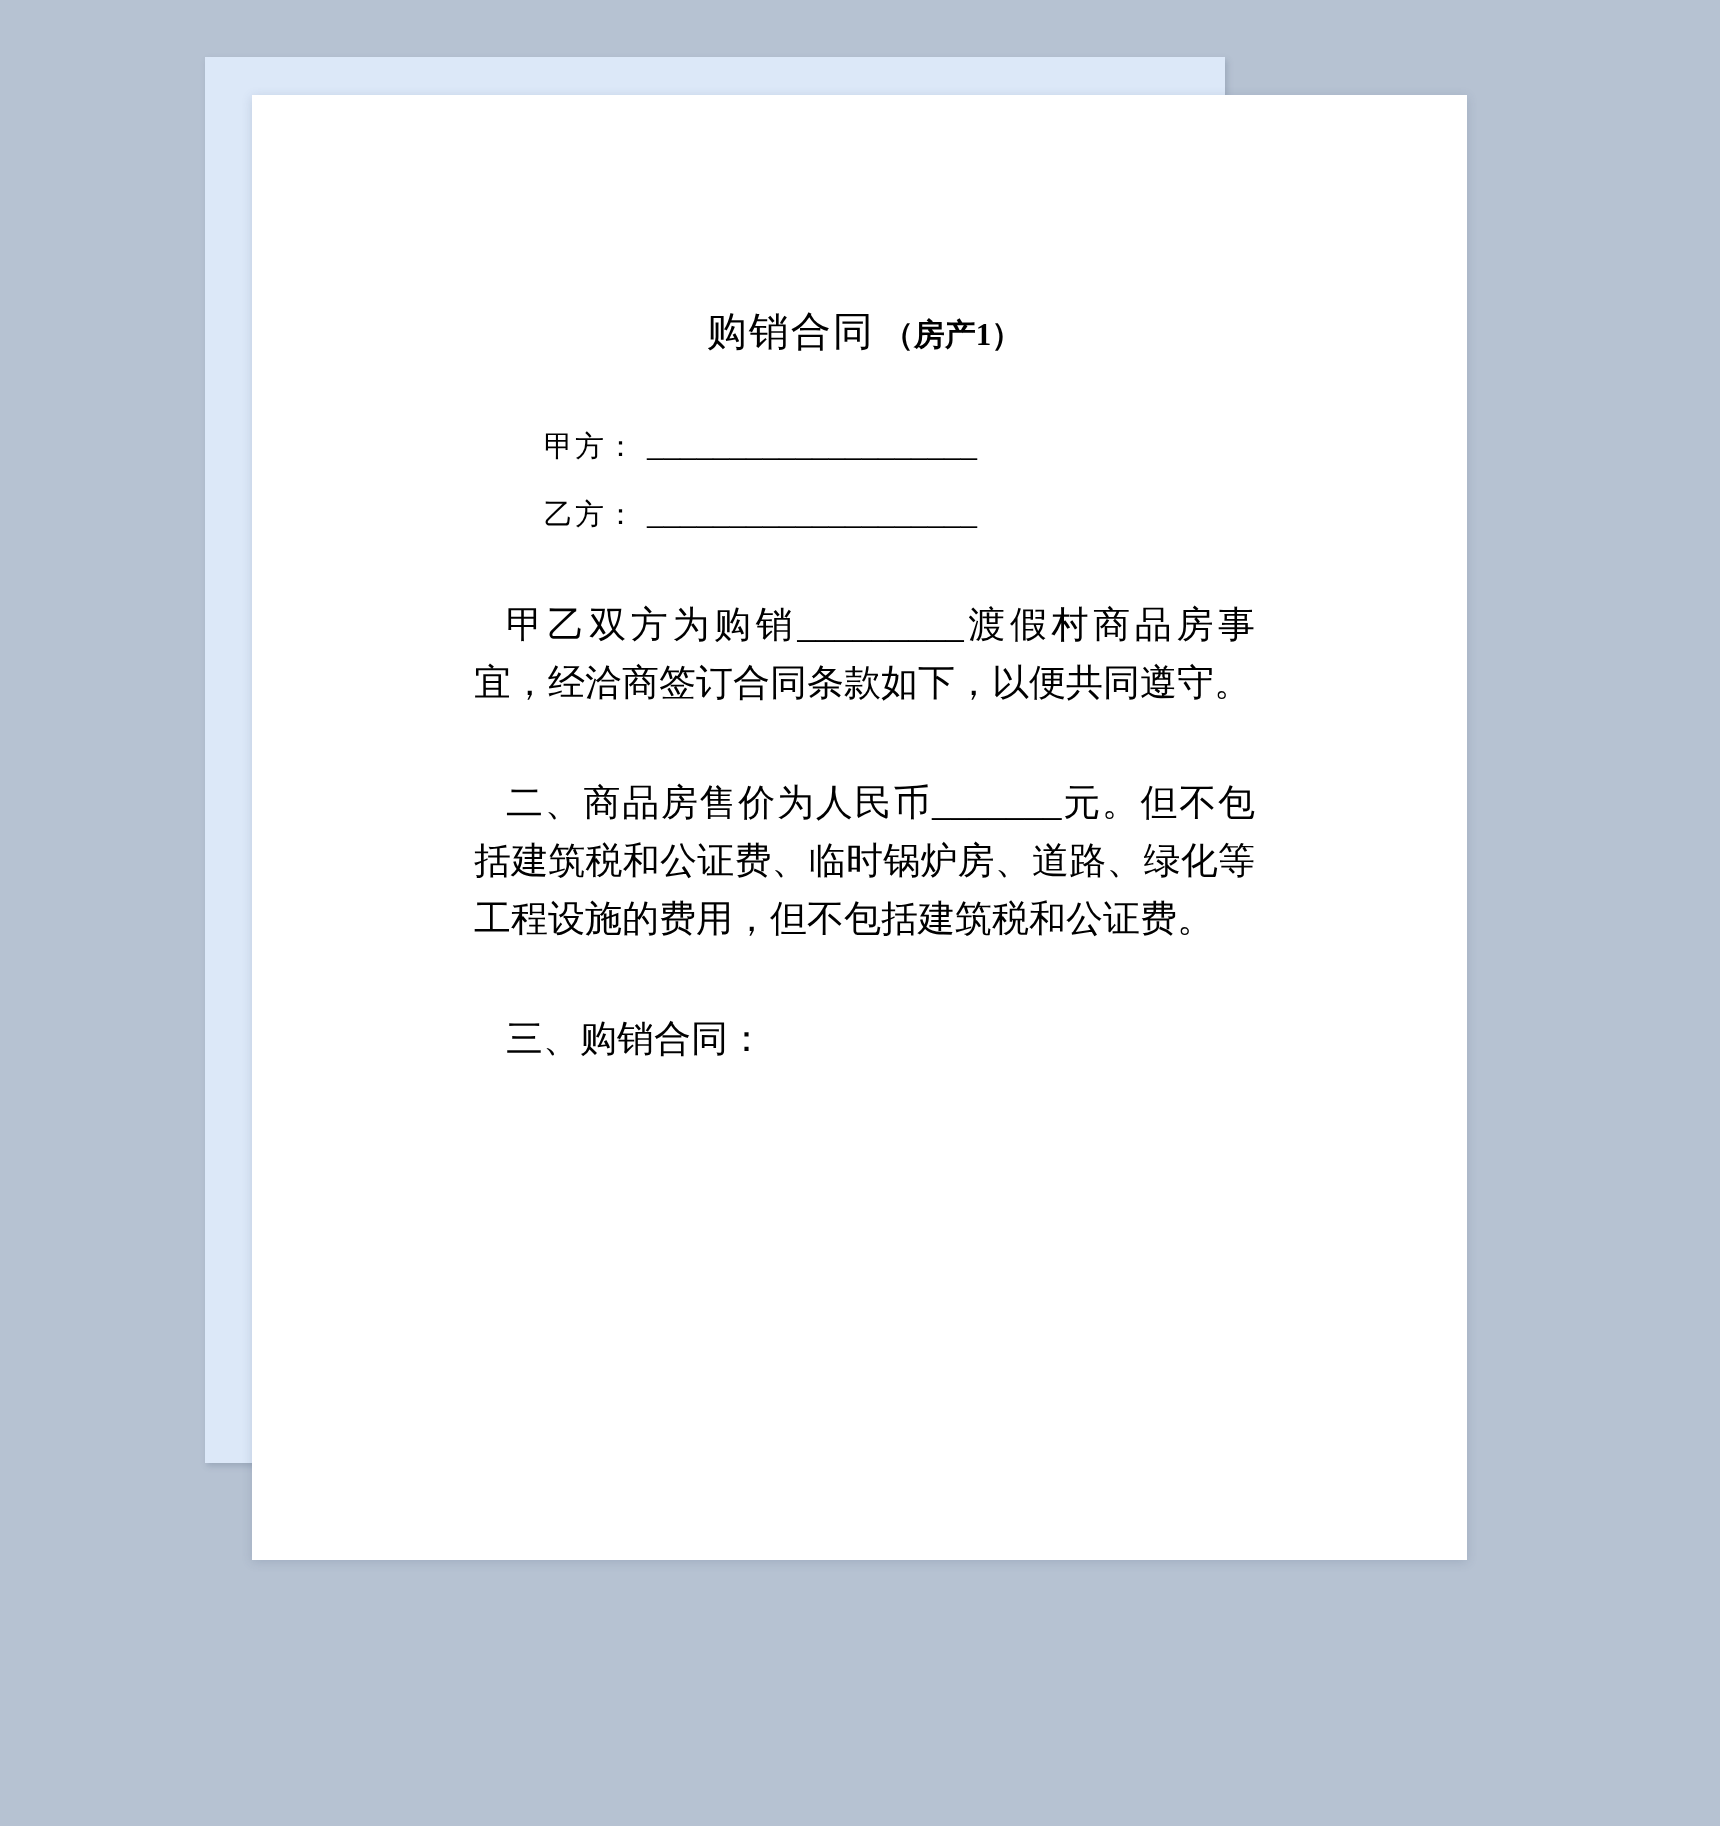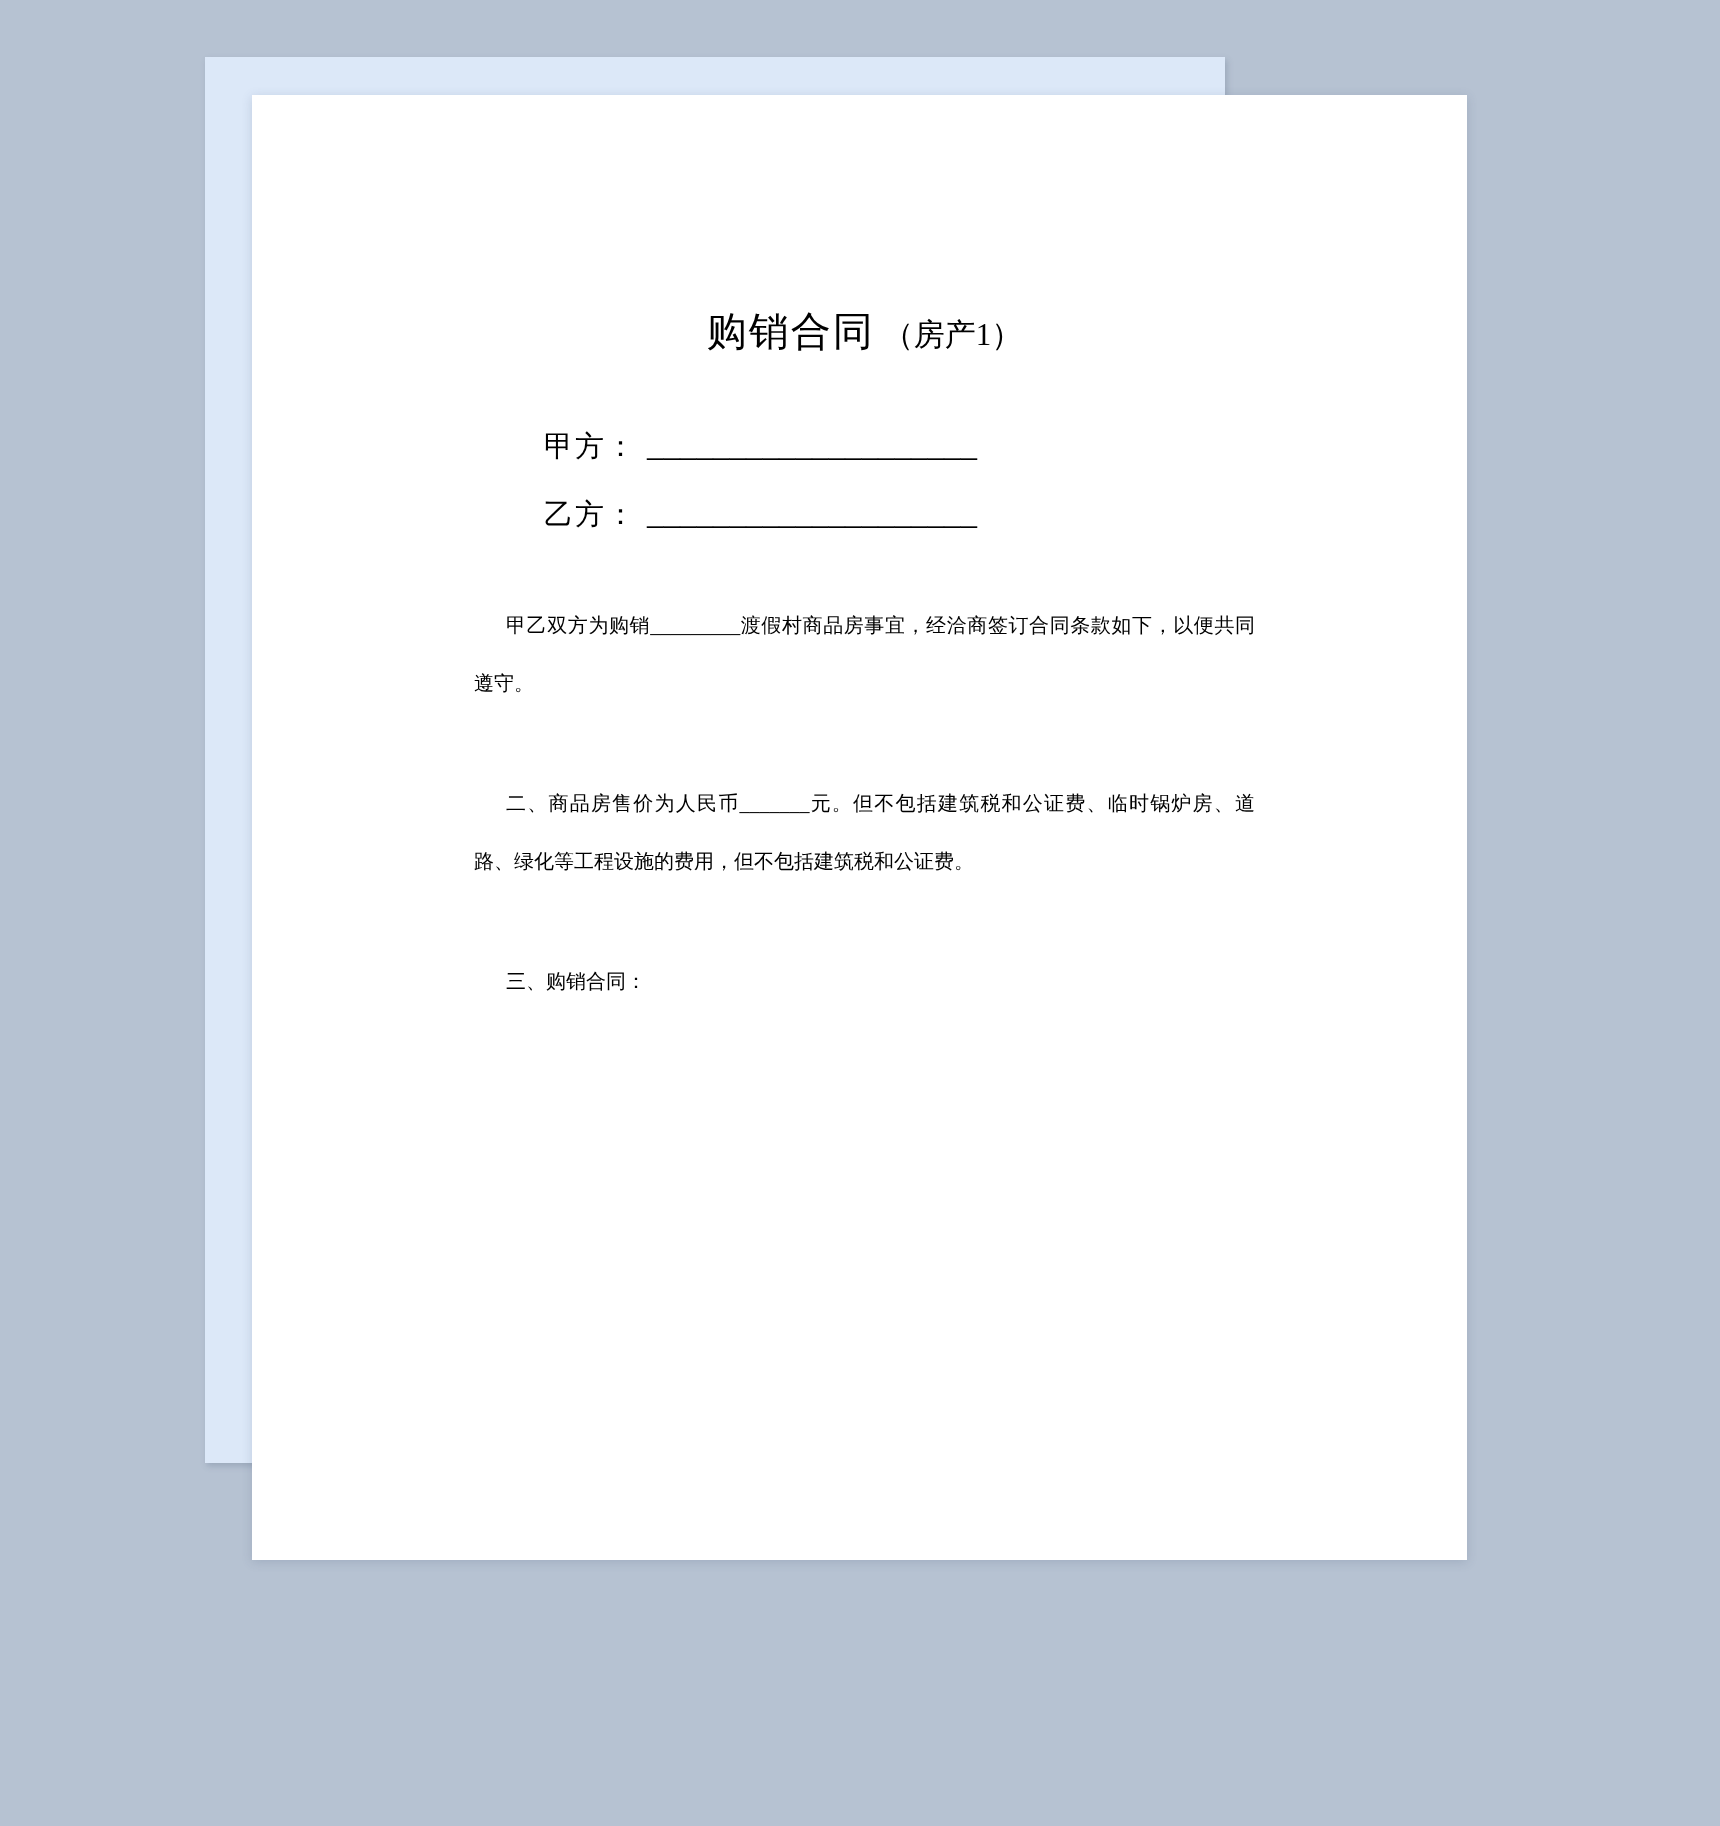--- a/index.html
+++ b/index.html
@@ -38,41 +38,41 @@
     white-space: nowrap;
   }
   .title-main {
     font-family: "Liberation Sans", "DejaVu Sans", sans-serif;
     font-weight: normal;
     font-size: 40px;
     letter-spacing: 2px;
   }
   .title-sub {
     font-family: "Liberation Serif", "DejaVu Serif", serif;
-    font-weight: normal;
+    font-weight: bold;
     font-size: 31px;
     margin-left: 8px;
   }
   .party {
     font-size: 29px;
     line-height: 40px;
     padding-left: 70px;
     white-space: nowrap;
   }
   .party-a { margin-top: 66px; }
   .party-b { margin-top: 27px; }
   .party .party-label { letter-spacing: 2px; }
   .party .blank {
     margin-left: 10px;
     letter-spacing: 0;
     font-size: 33px;
   }
   .para {
     margin-top: 62px;
-    font-size: 20px;
+    font-size: 37px;
     line-height: 58px;
     text-align: justify;
     text-indent: 32px;
     word-break: break-all;
   }
 </style>
 </head>
 <body>
 
 <div class="canvas">

